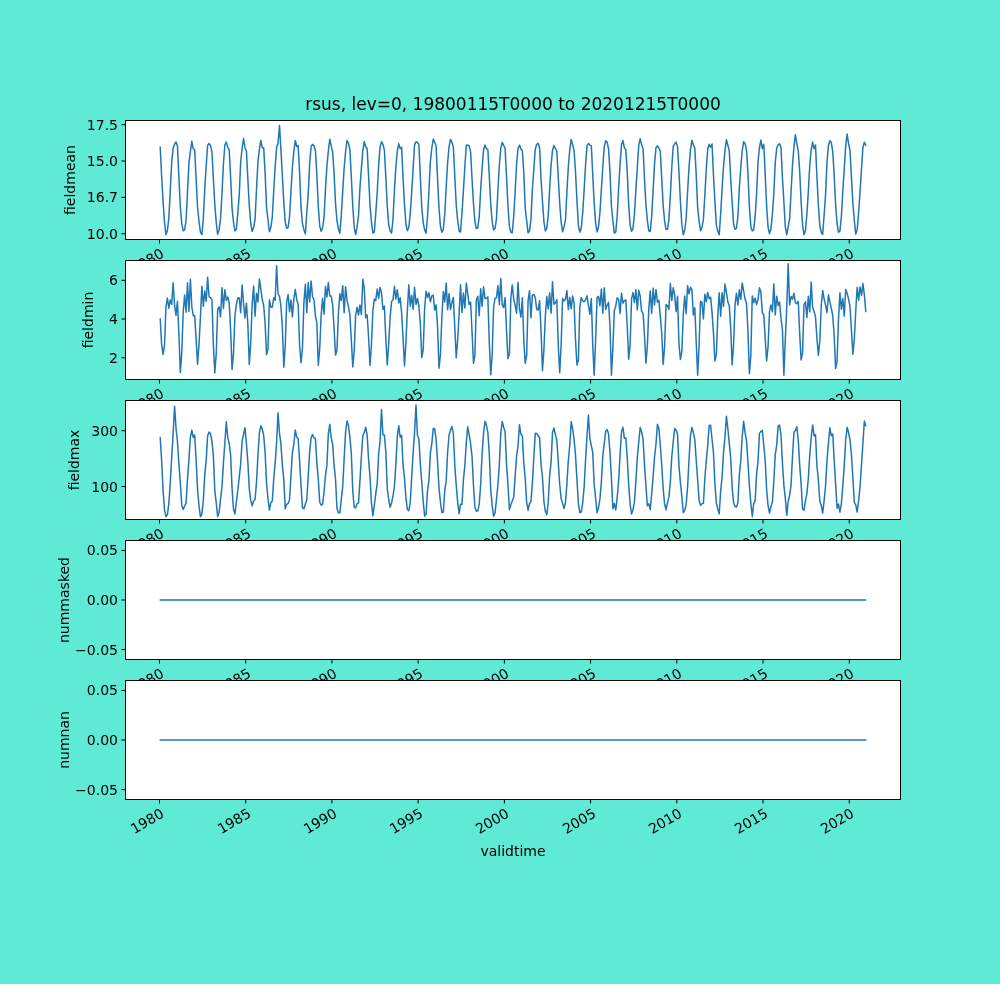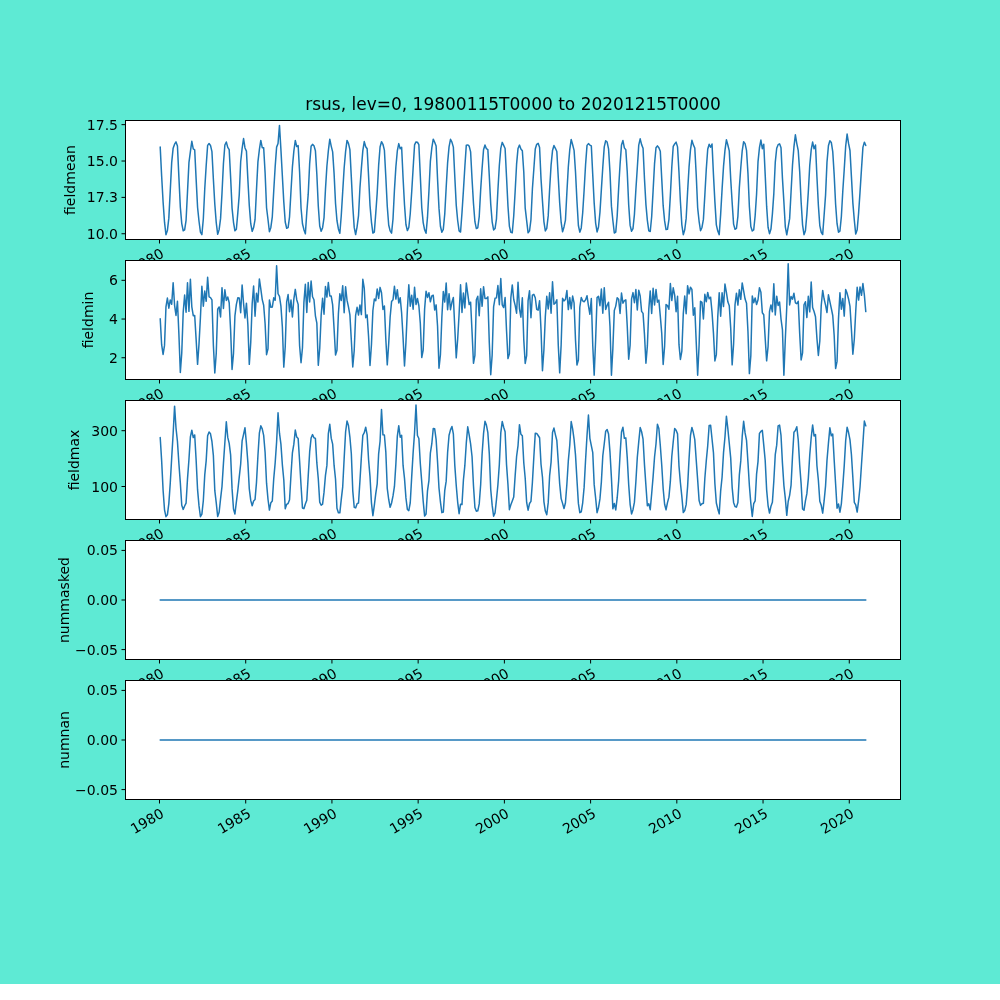--- a/index.html
+++ b/index.html
@@ -54,21 +54,21 @@
         <line x1="551.8222222222222" y1="120" x2="551.8222222222222" y2="123.5" stroke="#000000" stroke-width="1"></line>
         <line x1="638.0444444444444" y1="120" x2="638.0444444444444" y2="123.5" stroke="#000000" stroke-width="1"></line>
         <line x1="724.2666666666667" y1="120" x2="724.2666666666667" y2="123.5" stroke="#000000" stroke-width="1"></line>
         <line x1="-3.5" y1="113.74545454545455" x2="0" y2="113.74545454545455" stroke="#000000" stroke-width="1"></line>
         <line x1="-3.5" y1="77.38181818181819" x2="0" y2="77.38181818181819" stroke="#000000" stroke-width="1"></line>
         <line x1="-3.5" y1="41.018181818181816" x2="0" y2="41.018181818181816" stroke="#000000" stroke-width="1"></line>
         <line x1="-3.5" y1="4.654545454545456" x2="0" y2="4.654545454545456" stroke="#000000" stroke-width="1"></line>
         <polyline points="35.21,27.10 36.64,55.98 38.08,81.78 39.52,102.18 40.96,114.76 42.39,110.62 43.83,98.14 45.27,70.55 46.70,42.40 48.14,28.15 49.58,24.15 51.01,21.91 52.45,25.93 53.89,57.14 55.33,87.12 56.76,103.56 58.20,110.77 59.64,109.94 61.07,100.33 62.51,71.80 63.95,42.63 65.39,31.58 66.82,21.36 68.26,28.83 69.70,29.83 71.13,59.13 72.57,87.21 74.01,101.25 75.44,112.04 76.88,114.69 78.32,98.95 79.76,68.77 81.19,45.48 82.63,25.41 84.07,23.58 85.50,25.43 86.94,31.70 88.38,59.22 89.81,84.19 91.25,102.78 92.69,114.37 94.13,109.65 95.56,98.66 97.00,73.16 98.44,43.44 99.87,25.01 101.31,22.04 102.75,27.43 104.19,29.69 105.62,57.25 107.06,88.12 108.50,102.26 109.93,110.82 111.37,109.26 112.81,92.81 114.24,74.92 115.68,41.77 117.12,28.49 118.56,18.51 119.99,27.97 121.43,31.10 122.87,59.51 124.30,85.79 125.74,103.71 127.18,111.38 128.61,107.58 130.05,99.73 131.49,69.77 132.93,41.84 134.36,29.73 135.80,20.43 137.24,27.63 138.67,27.76 140.11,52.94 141.55,87.74 142.99,99.53 144.42,111.78 145.86,107.45 147.30,96.83 148.73,70.92 150.17,46.71 151.61,27.14 153.04,23.55 154.48,5.38 155.92,29.60 157.36,55.97 158.79,81.86 160.23,101.97 161.67,108.27 163.10,107.66 164.54,96.85 165.98,71.20 167.41,47.04 168.85,31.18 170.29,20.51 171.73,26.54 173.16,25.60 174.60,52.27 176.04,87.96 177.47,103.76 178.91,109.67 180.35,113.85 181.79,92.44 183.22,74.18 184.66,43.68 186.10,26.30 187.53,24.36 188.97,25.73 190.41,30.67 191.84,54.30 193.28,85.99 194.72,105.95 196.16,111.24 197.59,107.69 199.03,97.71 200.47,69.18 201.90,46.25 203.34,30.93 204.78,19.15 206.21,26.08 207.65,31.92 209.09,53.63 210.53,83.55 211.96,100.50 213.40,108.97 214.84,113.21 216.27,95.44 217.71,71.65 219.15,47.96 220.59,31.61 222.02,20.43 223.46,23.32 224.90,29.63 226.33,57.39 227.77,85.99 229.21,107.40 230.64,114.56 232.08,106.82 233.52,95.70 234.96,67.58 236.39,48.12 237.83,30.61 239.27,21.61 240.70,26.71 242.14,28.79 243.58,56.10 245.01,85.32 246.45,102.05 247.89,113.12 249.33,112.17 250.76,93.07 252.20,72.97 253.64,45.42 255.07,27.02 256.51,21.73 257.95,24.29 259.39,30.08 260.82,56.99 262.26,86.29 263.70,105.03 265.13,110.91 266.57,113.11 268.01,98.98 269.44,69.98 270.88,46.90 272.32,30.98 273.76,23.63 275.19,28.75 276.63,27.30 278.07,57.94 279.50,84.80 280.94,104.54 282.38,110.56 283.81,107.48 285.25,93.75 286.69,72.06 288.13,48.20 289.56,24.93 291.00,21.90 292.44,22.25 293.87,24.71 295.31,55.97 296.75,87.53 298.19,102.60 299.62,109.79 301.06,113.21 302.50,97.19 303.93,71.19 305.37,41.44 306.81,27.99 308.24,19.18 309.68,22.22 311.12,25.94 312.56,59.20 313.99,88.16 315.43,106.26 316.87,112.24 318.30,109.40 319.74,94.17 321.18,67.56 322.61,42.81 324.05,26.86 325.49,19.36 326.93,22.14 328.36,27.12 329.80,56.78 331.24,85.09 332.67,100.48 334.11,110.82 335.55,112.06 336.99,92.73 338.42,70.54 339.86,46.77 341.30,25.12 342.73,24.95 344.17,26.11 345.61,31.84 347.04,58.94 348.48,83.45 349.92,101.72 351.36,108.58 352.79,107.75 354.23,96.57 355.67,69.87 357.10,48.27 358.54,29.78 359.98,25.05 361.41,28.70 362.85,29.63 364.29,56.04 365.73,84.09 367.16,101.80 368.60,109.90 370.04,108.52 371.47,98.77 372.91,70.21 374.35,45.24 375.79,28.39 377.22,22.36 378.66,25.35 380.10,28.54 381.53,56.93 382.97,86.22 384.41,106.43 385.84,112.25 387.28,112.73 388.72,96.04 390.16,71.17 391.59,44.18 393.03,28.44 394.47,25.08 395.90,29.06 397.34,30.79 398.78,51.95 400.21,88.16 401.65,100.54 403.09,112.86 404.53,110.82 405.96,99.56 407.40,68.94 408.84,48.99 410.27,28.98 411.71,24.31 413.15,23.37 414.59,27.41 416.02,58.87 417.46,80.86 418.90,101.53 420.33,110.98 421.77,108.42 423.21,95.89 424.64,69.08 426.08,45.16 427.52,30.56 428.96,25.55 430.39,28.31 431.83,31.51 433.27,57.50 434.70,83.25 436.14,102.19 437.58,111.79 439.01,106.95 440.45,100.18 441.89,72.40 443.33,46.70 444.76,29.69 446.20,19.40 447.64,24.72 449.07,30.33 450.51,51.94 451.95,80.97 453.39,105.47 454.82,112.14 456.26,107.90 457.70,92.74 459.13,70.06 460.57,44.82 462.01,25.40 463.44,23.64 464.88,25.07 466.32,25.89 467.76,55.16 469.19,83.13 470.63,103.12 472.07,111.92 473.50,107.03 474.94,92.35 476.38,69.39 477.81,46.94 479.25,26.86 480.69,20.74 482.13,22.05 483.56,28.85 485.00,52.49 486.44,86.15 487.87,100.47 489.31,113.00 490.75,112.14 492.19,96.02 493.62,68.82 495.06,44.42 496.50,24.93 497.93,20.55 499.37,27.86 500.81,29.66 502.24,51.80 503.68,84.76 505.12,105.40 506.56,111.23 507.99,108.63 509.43,94.35 510.87,69.81 512.30,47.94 513.74,25.10 515.18,18.83 516.61,24.65 518.05,28.16 519.49,59.05 520.93,84.66 522.36,100.36 523.80,110.86 525.24,111.48 526.67,96.76 528.11,70.62 529.55,43.61 530.99,27.78 532.42,25.83 533.86,27.73 535.30,31.21 536.73,58.65 538.17,85.67 539.61,100.89 541.04,109.54 542.48,109.34 543.92,99.67 545.36,75.37 546.79,47.25 548.23,26.30 549.67,23.99 551.10,22.12 552.54,26.90 553.98,52.23 555.41,81.49 556.85,104.83 558.29,114.76 559.73,109.80 561.16,98.41 562.60,71.73 564.04,47.18 565.47,29.88 566.91,20.31 568.35,24.86 569.79,28.02 571.22,54.81 572.66,87.84 574.10,101.27 575.53,110.75 576.97,107.43 578.41,99.41 579.84,75.16 581.28,49.18 582.72,29.23 584.16,24.23 585.59,27.22 587.03,23.93 588.47,54.90 589.90,81.89 591.34,104.85 592.78,111.08 594.21,114.65 595.65,94.38 597.09,69.13 598.53,46.39 599.96,30.33 601.40,19.78 602.84,24.98 604.27,30.88 605.71,58.96 607.15,82.43 608.59,104.12 610.02,109.27 611.46,108.46 612.90,96.34 614.33,67.89 615.77,48.03 617.21,30.81 618.64,21.68 620.08,23.60 621.52,30.32 622.96,53.36 624.39,86.76 625.83,106.54 627.27,110.99 628.70,110.00 630.14,95.84 631.58,73.96 633.01,41.94 634.45,27.75 635.89,20.11 637.33,28.68 638.76,24.20 640.20,54.91 641.64,86.41 643.07,107.25 644.51,113.71 645.95,109.11 647.39,94.16 648.82,73.59 650.26,42.43 651.70,28.29 653.13,24.69 654.57,23.86 656.01,27.87 657.44,58.10 658.88,81.78 660.32,106.92 661.76,114.76 663.19,106.80 664.63,98.64 666.07,71.80 667.50,45.31 668.94,26.95 670.38,14.84 671.81,23.60 673.25,30.71 674.69,51.66 676.13,81.97 677.56,104.82 679.00,114.69 680.44,110.69 681.87,94.16 683.31,72.00 684.75,45.50 686.19,29.95 687.62,22.11 689.06,28.81 690.50,24.98 691.93,56.67 693.37,85.26 694.81,105.59 696.24,112.26 697.68,114.58 699.12,94.94 700.56,75.11 701.99,42.11 703.43,25.78 704.87,20.82 706.30,22.49 707.74,31.56 709.18,54.86 710.61,84.26 712.05,103.71 713.49,112.19 714.93,111.04 716.36,96.69 717.80,70.93 719.24,49.32 720.67,26.23 722.11,14.11 723.55,23.46 724.99,30.51 726.42,56.63 727.86,82.82 729.30,100.05 730.73,114.09 732.17,109.87 733.61,93.01 735.04,71.87 736.48,49.08 737.92,27.38 739.36,22.15 740.79,25.49" fill="none" stroke="#1f77b4" stroke-width="1.5" stroke-linejoin="round" stroke-linecap="round"></polyline>
       </svg>
   <div class="ytick" style="left: 58px; top: 225.745px;">10.0</div>
-      <div class="ytick" style="left: 58px; top: 189.382px;">17.3</div>
+      <div class="ytick" style="left: 58px; top: 189.382px;">16.7</div>
       <div class="ytick" style="left: 58px; top: 153.018px; text-align: right;">15.0</div>
       <div class="ytick" style="left: 58px; top: 116.655px;">17.5</div>
       <div class="xtick" style="left: 49.4889px; top: 246px;">1980</div>
       <div class="xtick" style="left: 135.711px; top: 246px;">1985</div>
       <div class="xtick" style="left: 221.933px; top: 246px;">1990</div>
       <div class="xtick" style="left: 308.156px; top: 246px;">1995</div>
       <div class="xtick" style="left: 394.378px; top: 246px;">2000</div>
       <div class="xtick" style="left: 480.6px; top: 246px;">2005</div>
       <div class="xtick" style="left: 566.822px; top: 246px;">2010</div>
       <div class="xtick" style="left: 653.044px; top: 246px;">2015</div>
@@ -194,13 +194,14 @@
       <div class="xtick" style="left: 135.711px; top: 806px;">1985</div>
       <div class="xtick" style="left: 221.933px; top: 806px;">1990</div>
       <div class="xtick" style="left: 308.156px; top: 806px;">1995</div>
       <div class="xtick" style="left: 394.378px; top: 806px;">2000</div>
       <div class="xtick" style="left: 480.6px; top: 806px;">2005</div>
       <div class="xtick" style="left: 566.822px; top: 806px;">2010</div>
       <div class="xtick" style="left: 653.044px; top: 806px;">2015</div>
       <div class="xtick" style="left: 739.267px; top: 806px;">2020</div>
     </div>
 
+  <div class="xlabel">validtime</div>
 </div>
 
 </body></html>

